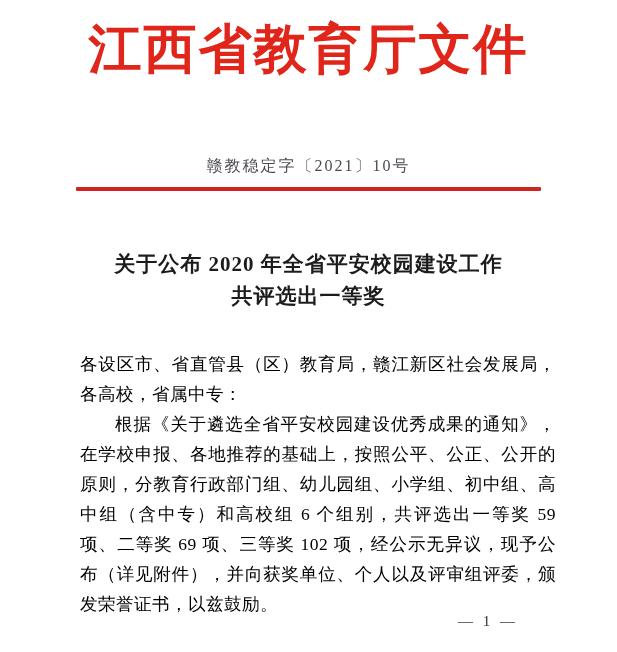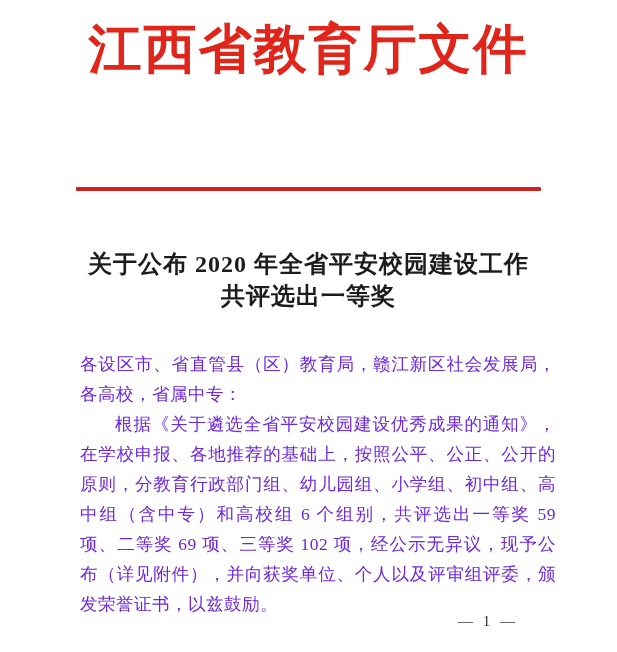--- a/index.html
+++ b/index.html
@@ -46,34 +46,34 @@
     height: 4px;
     background: #d0251e;
     border-radius: 1px;
   }
   .doc-title {
     position: absolute;
     top: 248px;
     left: 0;
     width: 100%;
     text-align: center;
-    font-size: 24px;
+    font-size: 21px;
     line-height: 32px;
     font-weight: bold;
     color: #1c1c1c;
     letter-spacing: 1px;
   }
   .body-block {
     position: absolute;
     top: 349px;
     left: 80px;
     width: 476px;
     font-size: 17.5px;
     line-height: 30px;
-    color: #6d28d9;
+    color: #000000;
     text-align: justify;
     text-justify: inter-character;
     letter-spacing: 0.5px;
   }
   .body-block p {
     margin: 0;
   }
   .body-block p.indented {
     text-indent: 2em;
   }
@@ -87,20 +87,21 @@
     white-space: nowrap;
   }
 </style>
 </head>
 <body>
 
 <div class="page">
 
   <div class="agency-title">江西省教育厅文件</div>
 
+  <div class="doc-number">赣教稳定字〔2021〕10号</div>
 
   <div class="red-divider"></div>
 
   <div class="doc-title">
     <div>关于公布 2020 年全省平安校园建设工作</div>
     <div>共评选出一等奖</div>
   </div>
 
   <div class="body-block">
     <p>各设区市、省直管县（区）教育局，赣江新区社会发展局，各高校，省属中专：</p>

